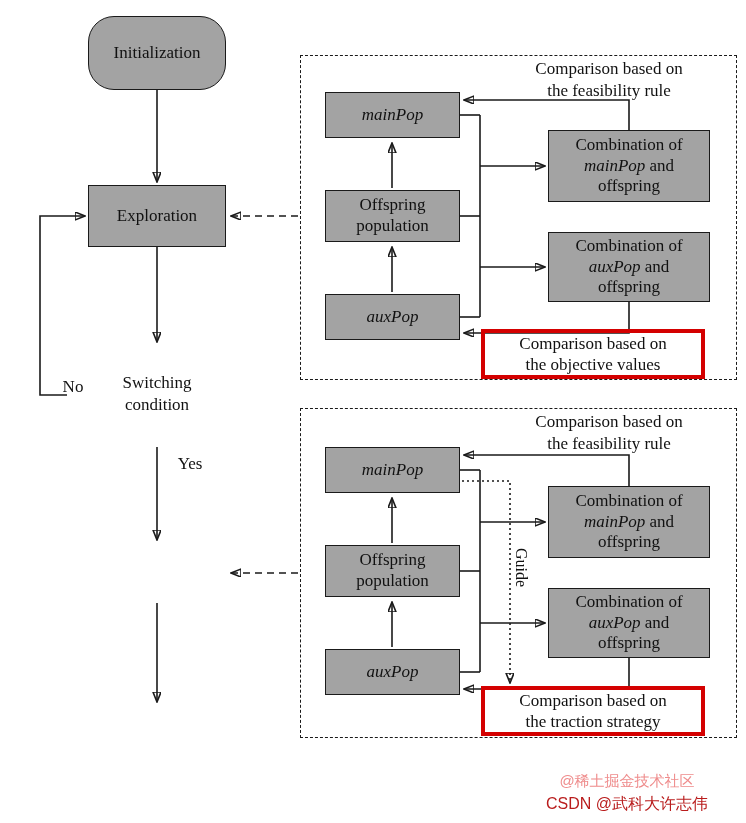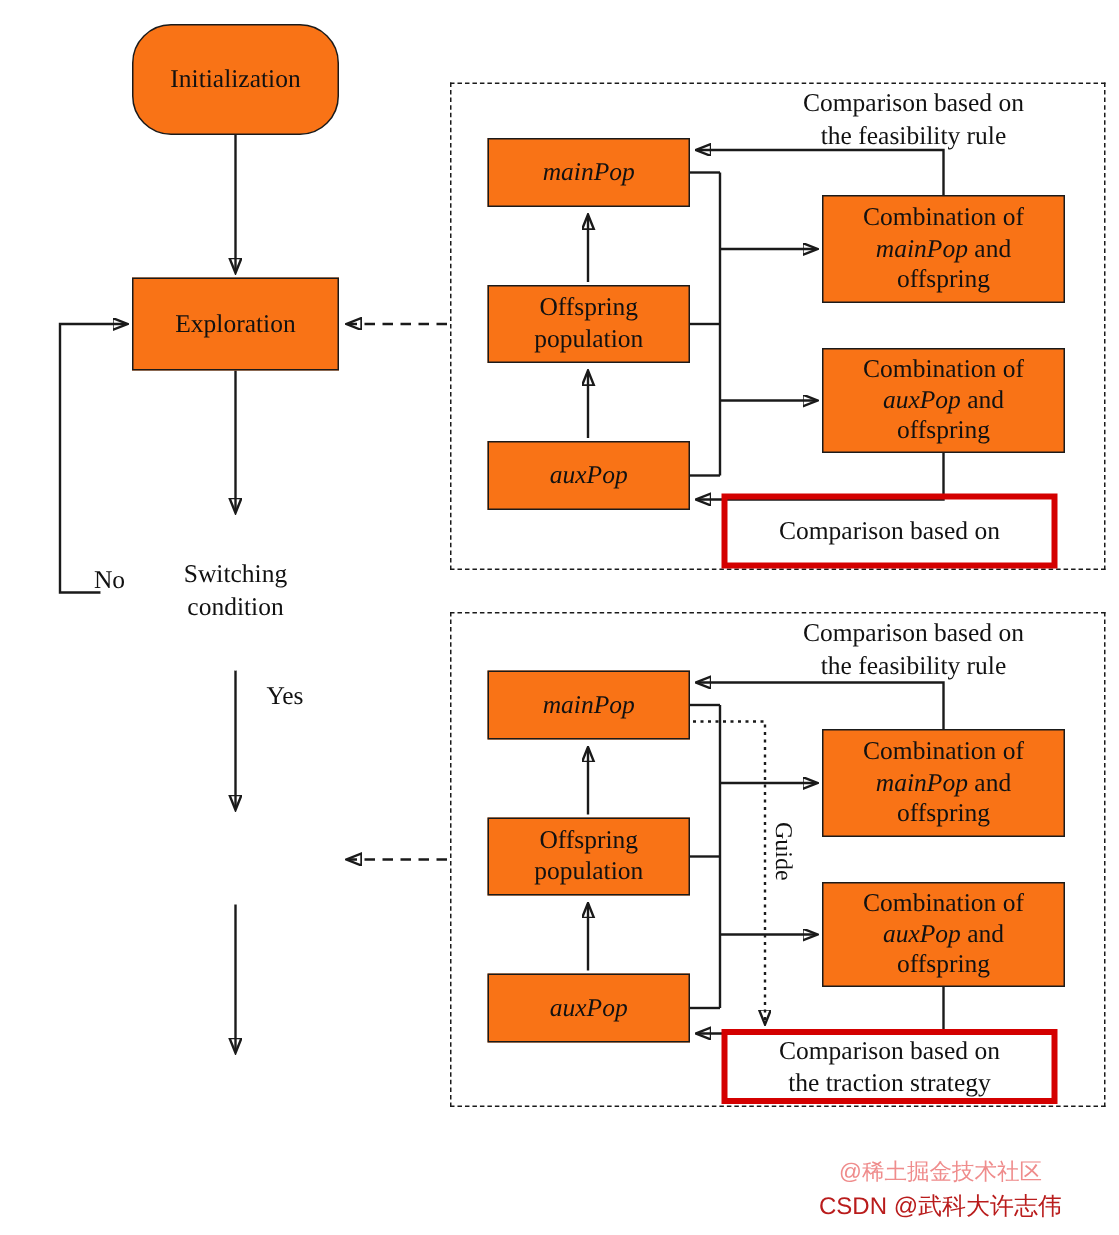--- a/index.html
+++ b/index.html
@@ -2,21 +2,21 @@
 <html><head>
 <meta charset="utf-8">
 <style>
   * { margin:0; padding:0; box-sizing:border-box; }
   html,body { width:746px; height:823px; background:#ffffff; }
   body { font-family:"Liberation Serif", serif; color:#111; }
   #canvas { position:relative; width:746px; height:823px; background:#fff; overflow:hidden; }
   svg.layer { position:absolute; left:0; top:0; z-index:2; }
   .dashedbox { position:absolute; border:1.7px dashed #1a1a1a; z-index:1; }
   .node {
-    position:absolute; border:1.6px solid #1a1a1a; background:#f97316;
+    position:absolute; border:1.6px solid #1a1a1a; background:#a3a3a3;
     display:flex; flex-direction:column; align-items:center; justify-content:center;
     text-align:left; font-size:17px; line-height:1.22; z-index:3;
   }
   .rounded { border-radius:26px; }
   .freetext { position:absolute; font-size:17px; text-align:center; line-height:1.28; z-index:3; }
   .redbox {
     position:absolute; border:4px solid #d40000; background:transparent;
     display:flex; flex-direction:column; align-items:center; justify-content:center;
     text-align:center; font-size:17px; line-height:1.25; z-index:4;
   }
@@ -131,20 +131,21 @@
   </div>
 
   <div class="node" style="left:548px; top:232px; width:162px; height:70px;">
     <span>Combination of</span>
     <span><i class="it">auxPop</i>&nbsp;<span>and</span></span>
     <span>offspring</span>
   </div>
 
   <div class="redbox" style="left:481px; top:329px; width:224px; height:50px;">
     <span>Comparison based on</span>
+    <span>the objective values</span>
   </div>
 
   <div class="freetext" style="left:493px; top:411px; width:232px;">
     <span>Comparison based on</span><br>
     <span>the feasibility rule</span>
   </div>
 
   <div class="node" style="left:325px; top:447px; width:135px; height:46px;">
     <span class="it">mainPop</span>
   </div>

